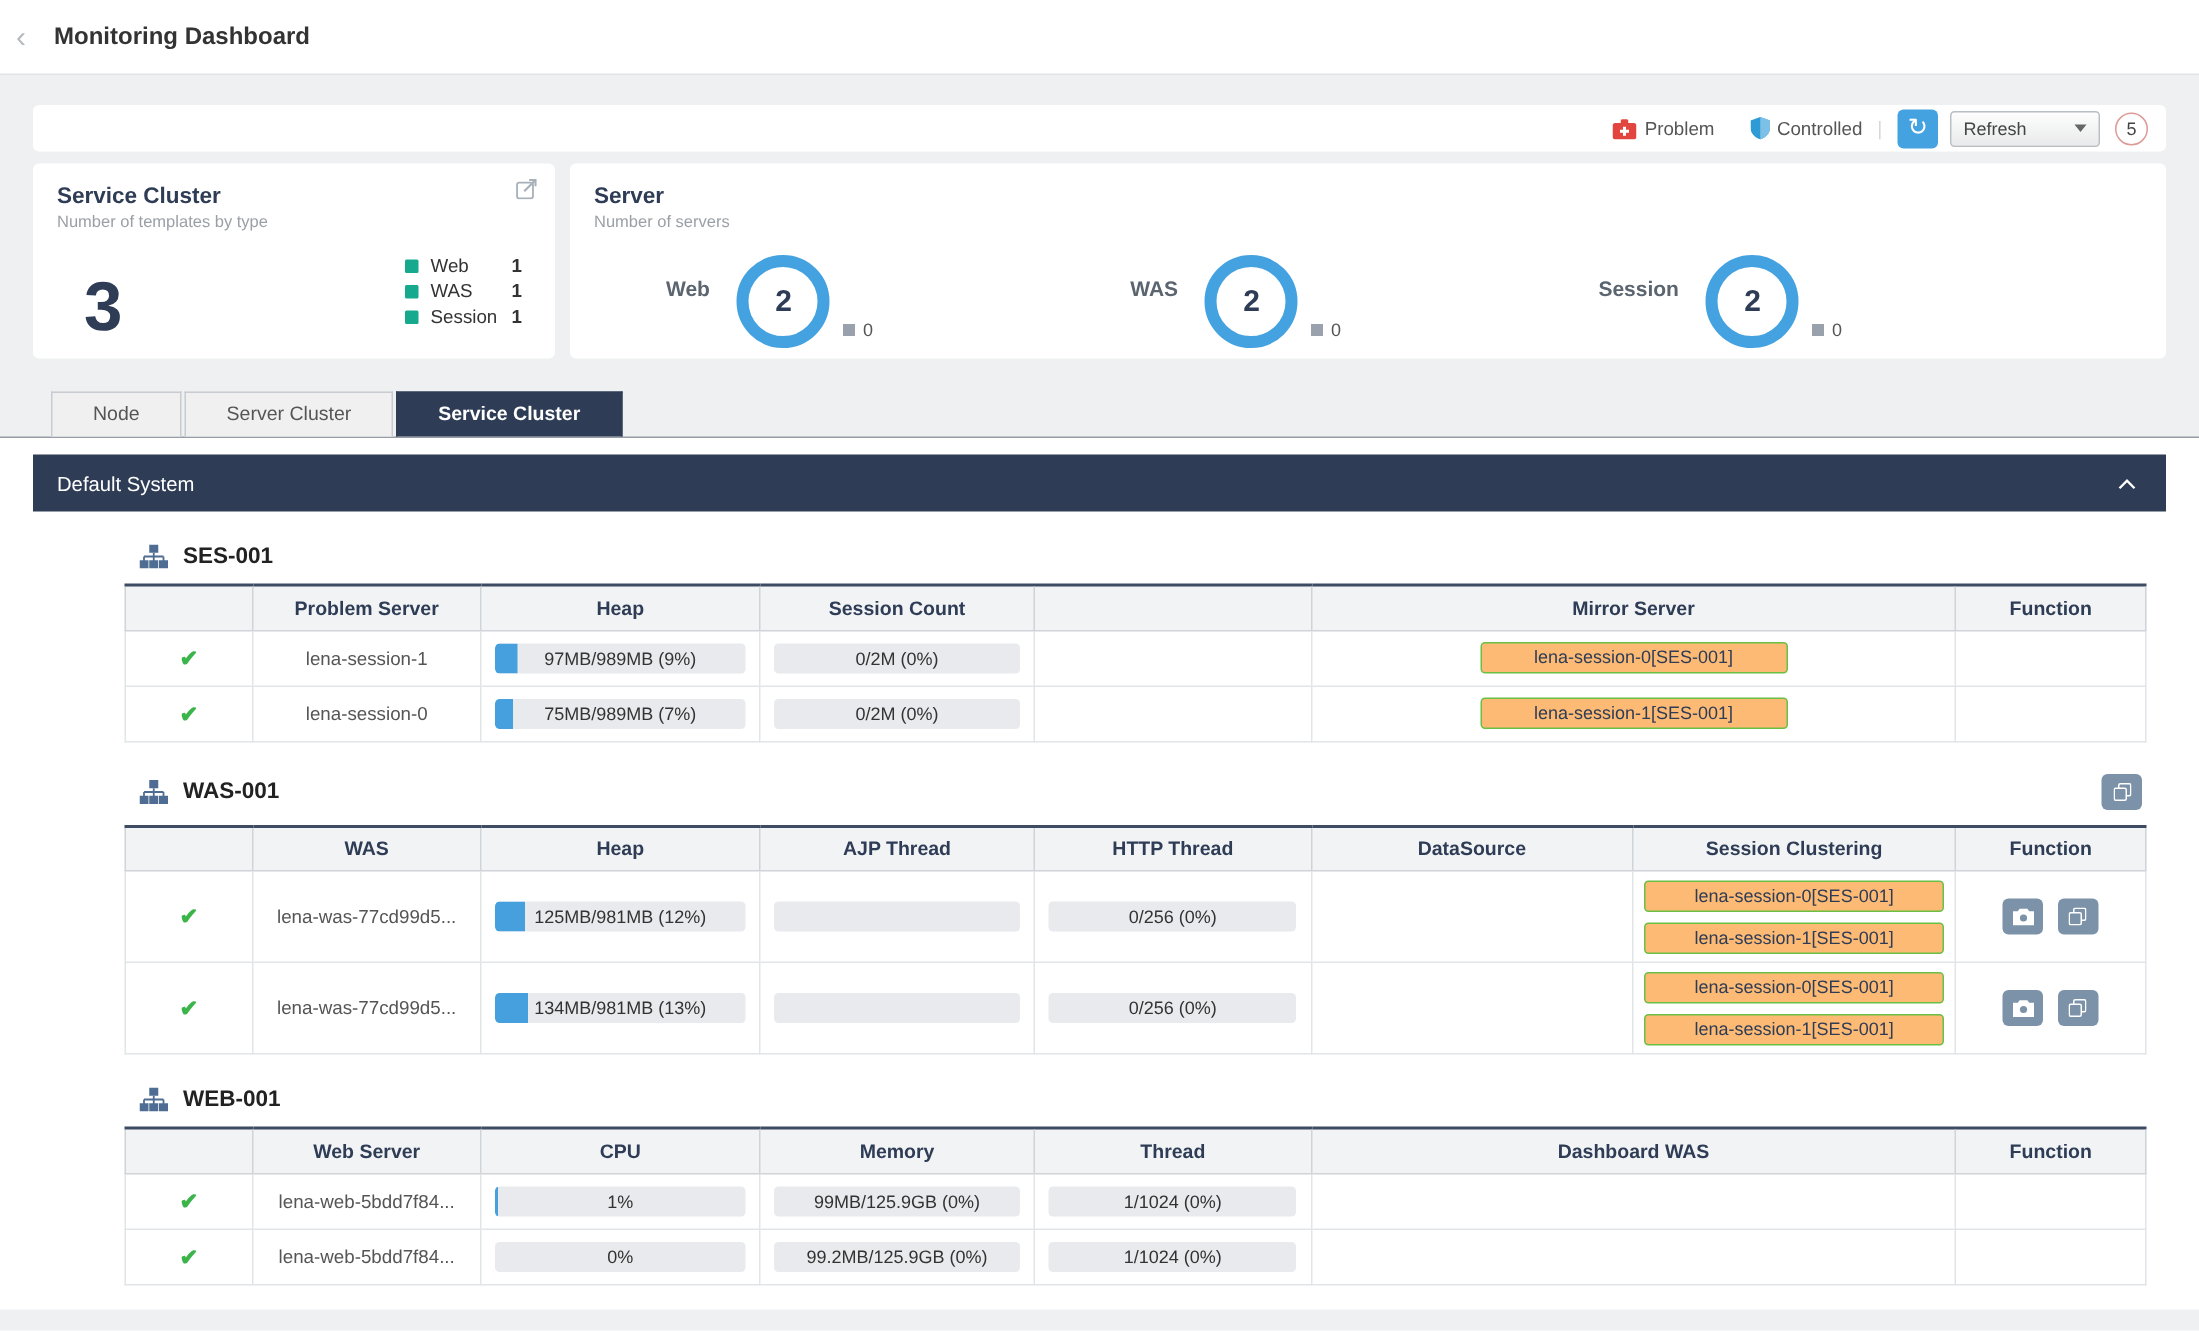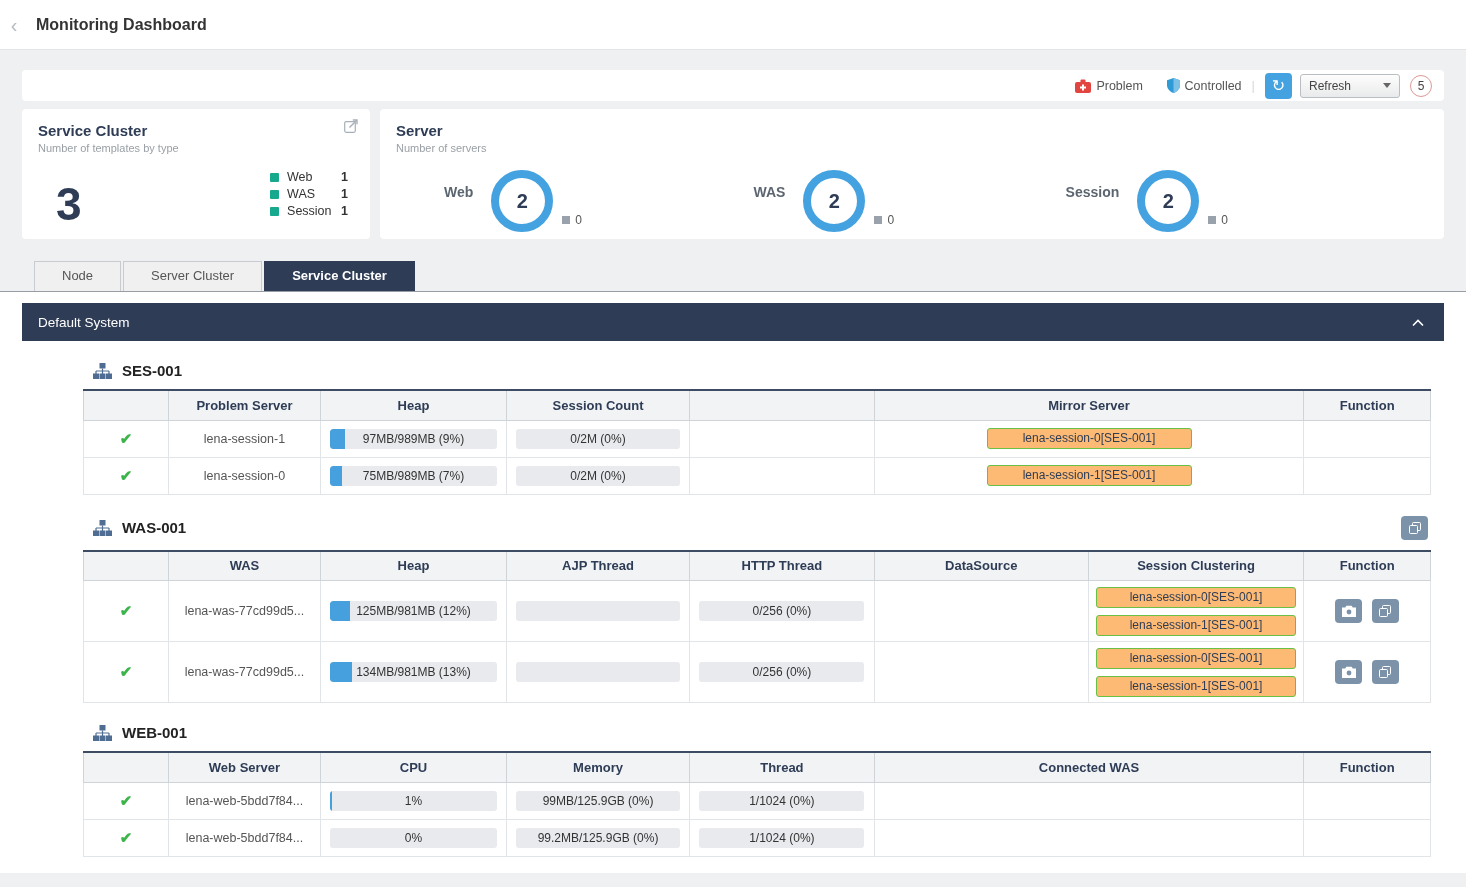--- a/index.html
+++ b/index.html
@@ -396,21 +396,21 @@
           <col class="cw-wide">
           <col class="cw-func">
         </colgroup>
       <thead>
           <tr>
         <th></th>
         <th>Web Server</th>
         <th>CPU</th>
         <th>Memory</th>
         <th>Thread</th>
-        <th>Connected WAS</th>
+        <th>Dashboard WAS</th>
         <th>Function</th>
       </tr>
         </thead>
       <tbody>
         <tr>
           <td><span class="check">✔</span></td>
           <td class="name-cell">lena-web-5bdd7f84...</td>
           <td><span class="pill"><span class="fill" style="width: 1%;"></span><span class="txt">1%</span></span></td>
           <td><span class="pill"><span class="txt">99MB/125.9GB (0%)</span></span></td>
           <td><span class="pill"><span class="txt">1/1024 (0%)</span></span></td>

